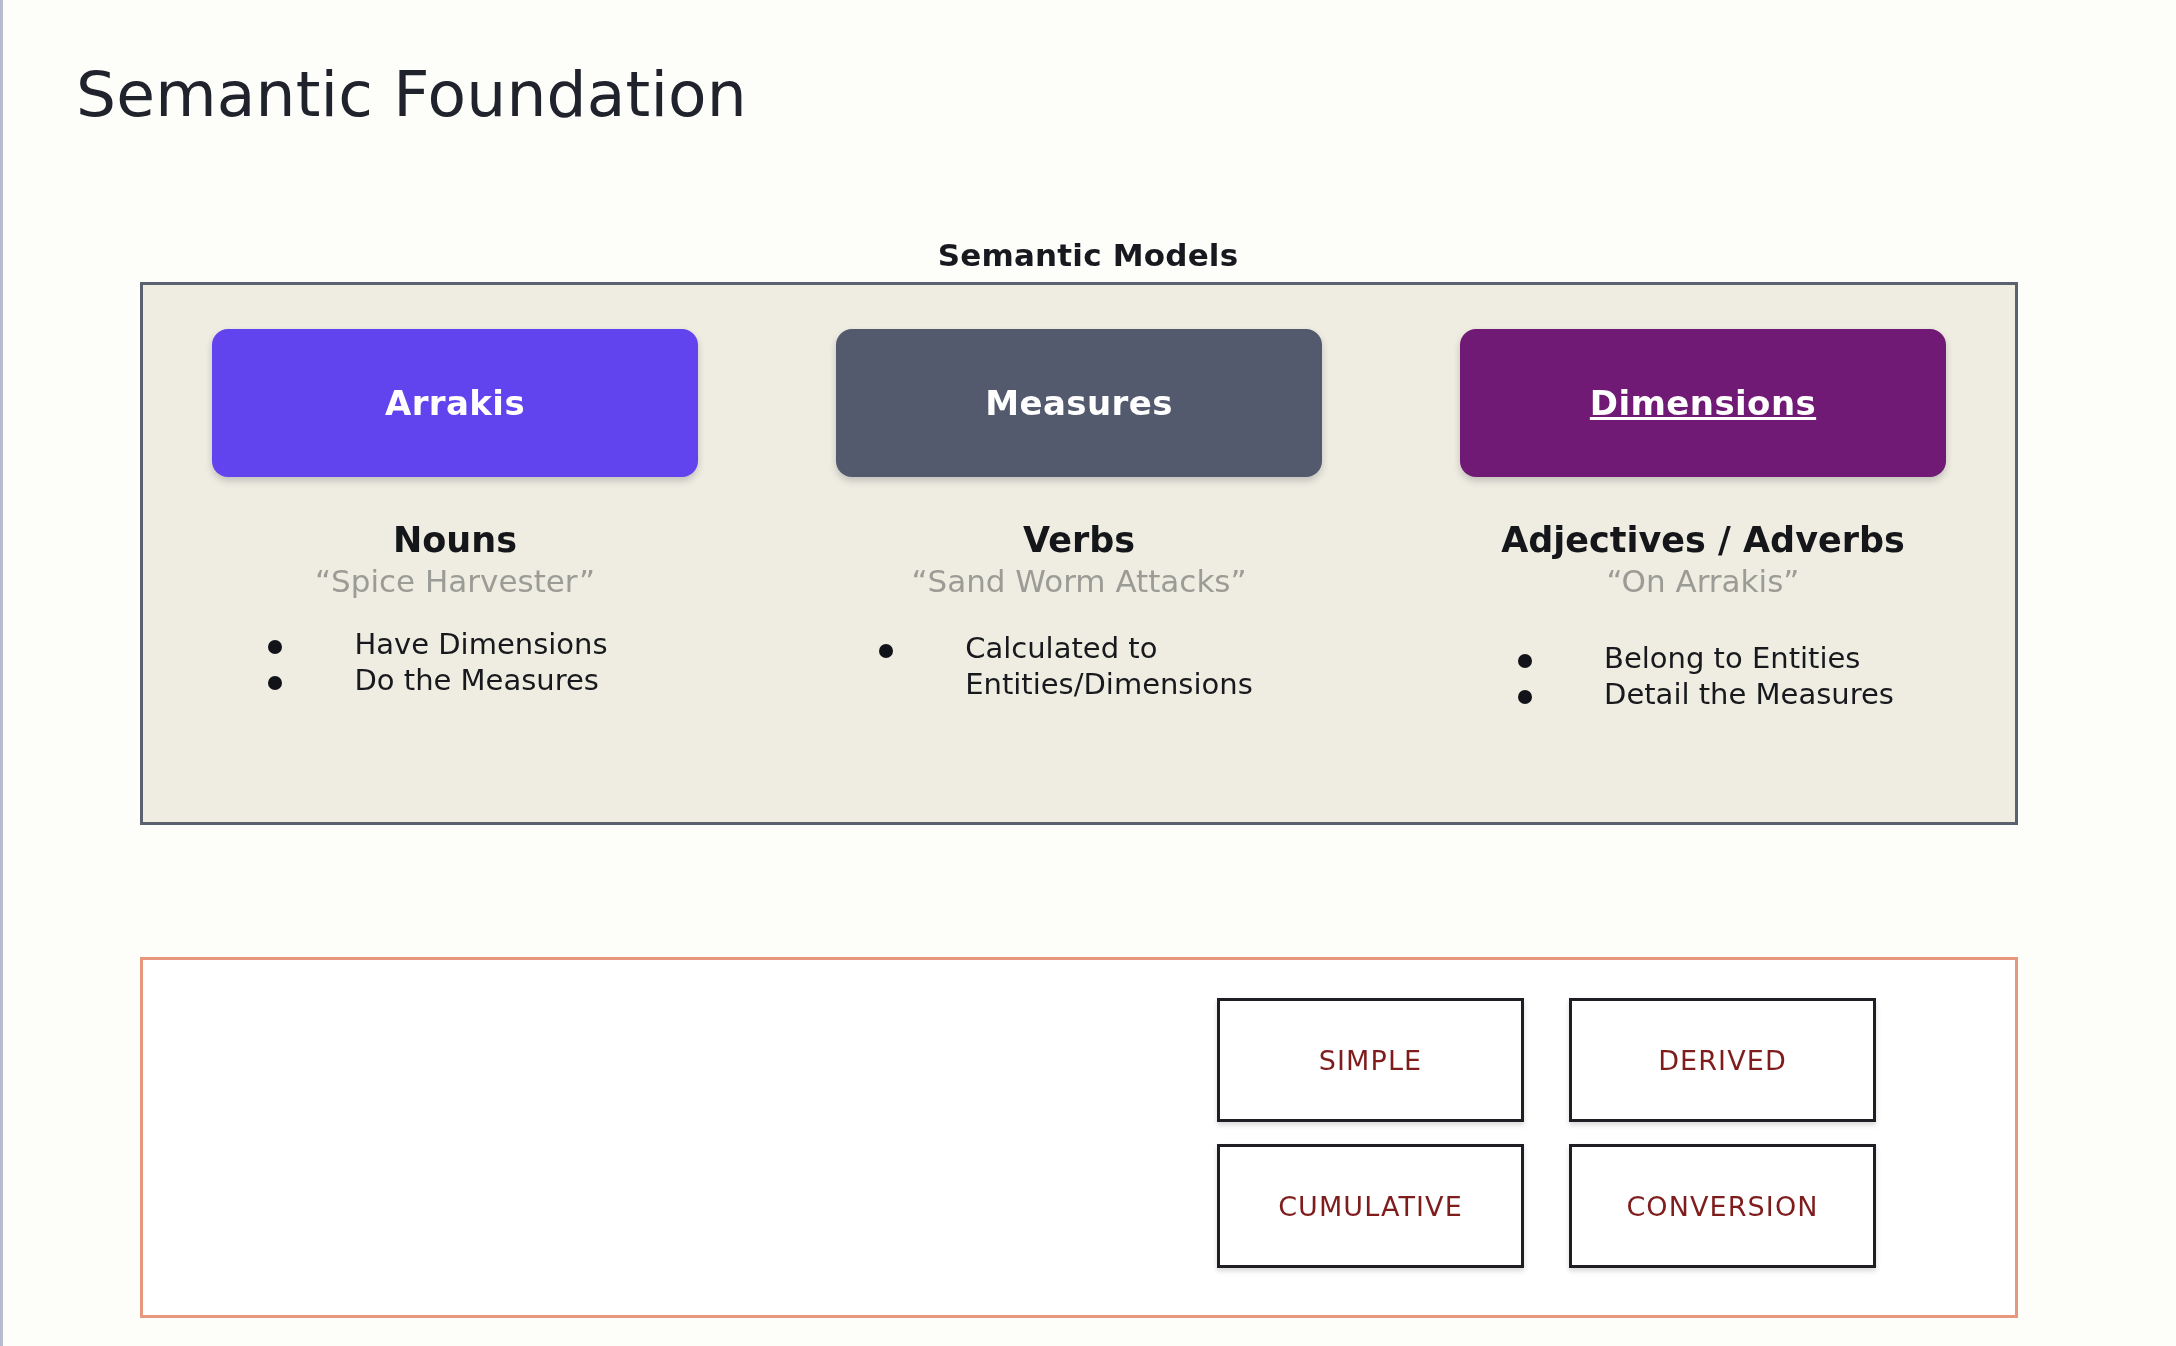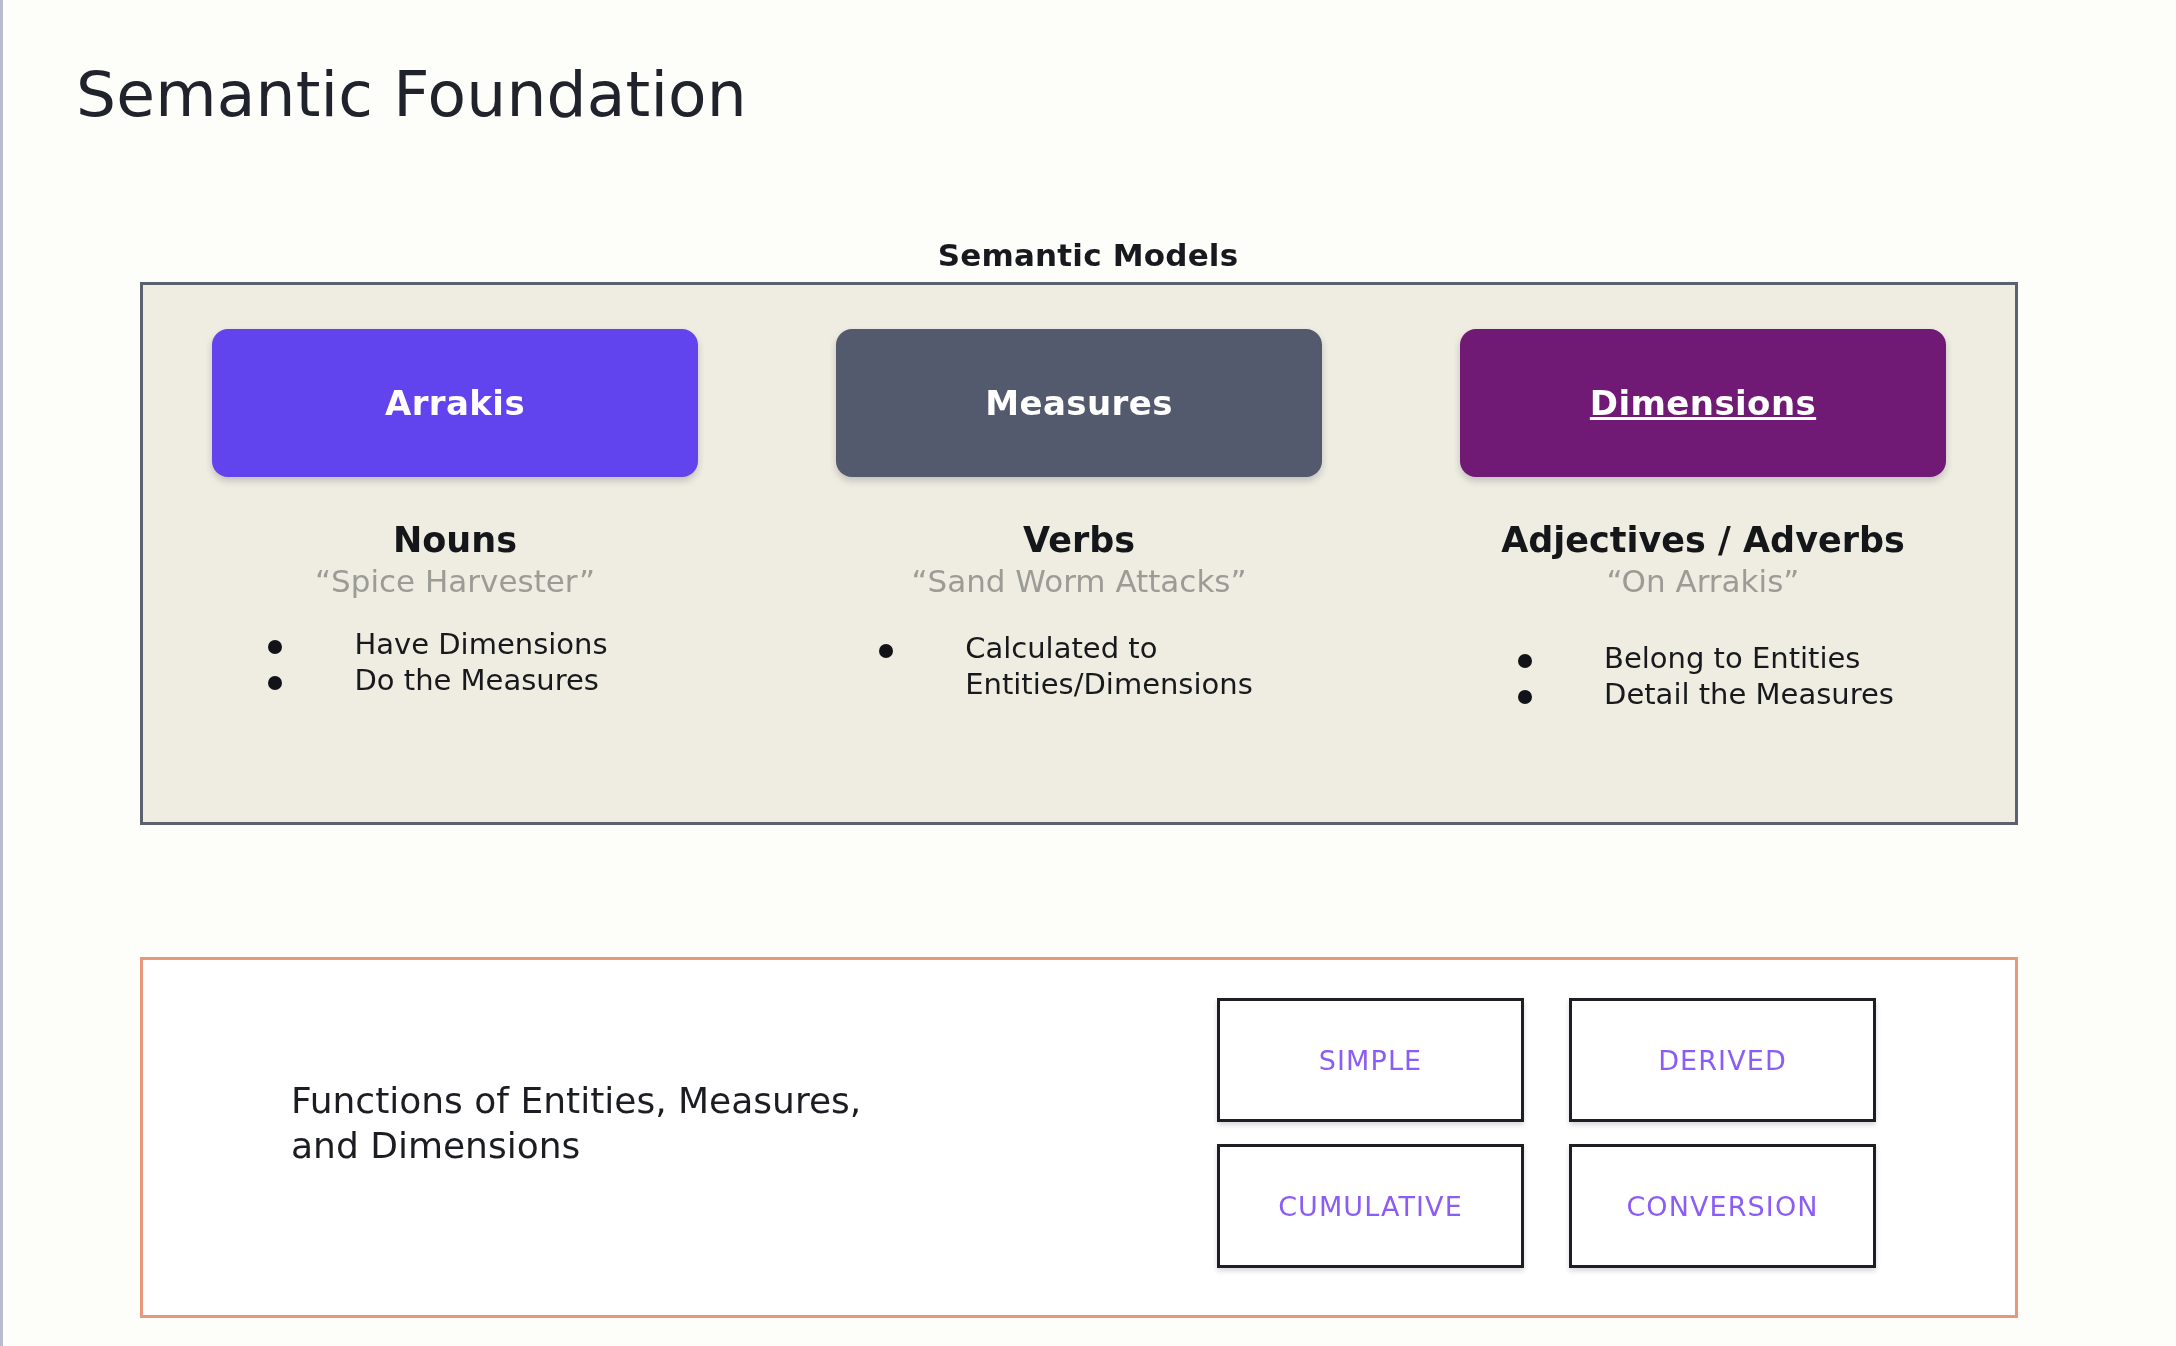--- a/index.html
+++ b/index.html
@@ -175,21 +175,21 @@
     row-gap: 22px;
   }
   .metric-box {
     border: 3px solid #1d1f24;
     background: #ffffff;
     display: flex;
     align-items: center;
     justify-content: center;
     font-size: 27px;
     letter-spacing: 1.1px;
-    color: #8b5cf6;
+    color: #7f1d1d;
     box-shadow: 0 3px 5px rgba(60,60,60,0.20);
     box-sizing: border-box;
   }
 </style>
 </head>
 <body>
 
 <div class="slide">
 
   <div class="edge-artifact"></div>
@@ -244,22 +244,20 @@
             <span>Detail the Measures</span>
           </li>
         </ul>
       </div>
 
     </div>
   </div>
 
 
   <div class="metrics-panel">
-    <div class="metrics-desc">Functions of Entities, Measures,
-and Dimensions</div>
 
     <div class="metric-grid">
       <div class="metric-box">SIMPLE</div>
       <div class="metric-box">DERIVED</div>
       <div class="metric-box">CUMULATIVE</div>
       <div class="metric-box">CONVERSION</div>
     </div>
   </div>
 
 </div>

